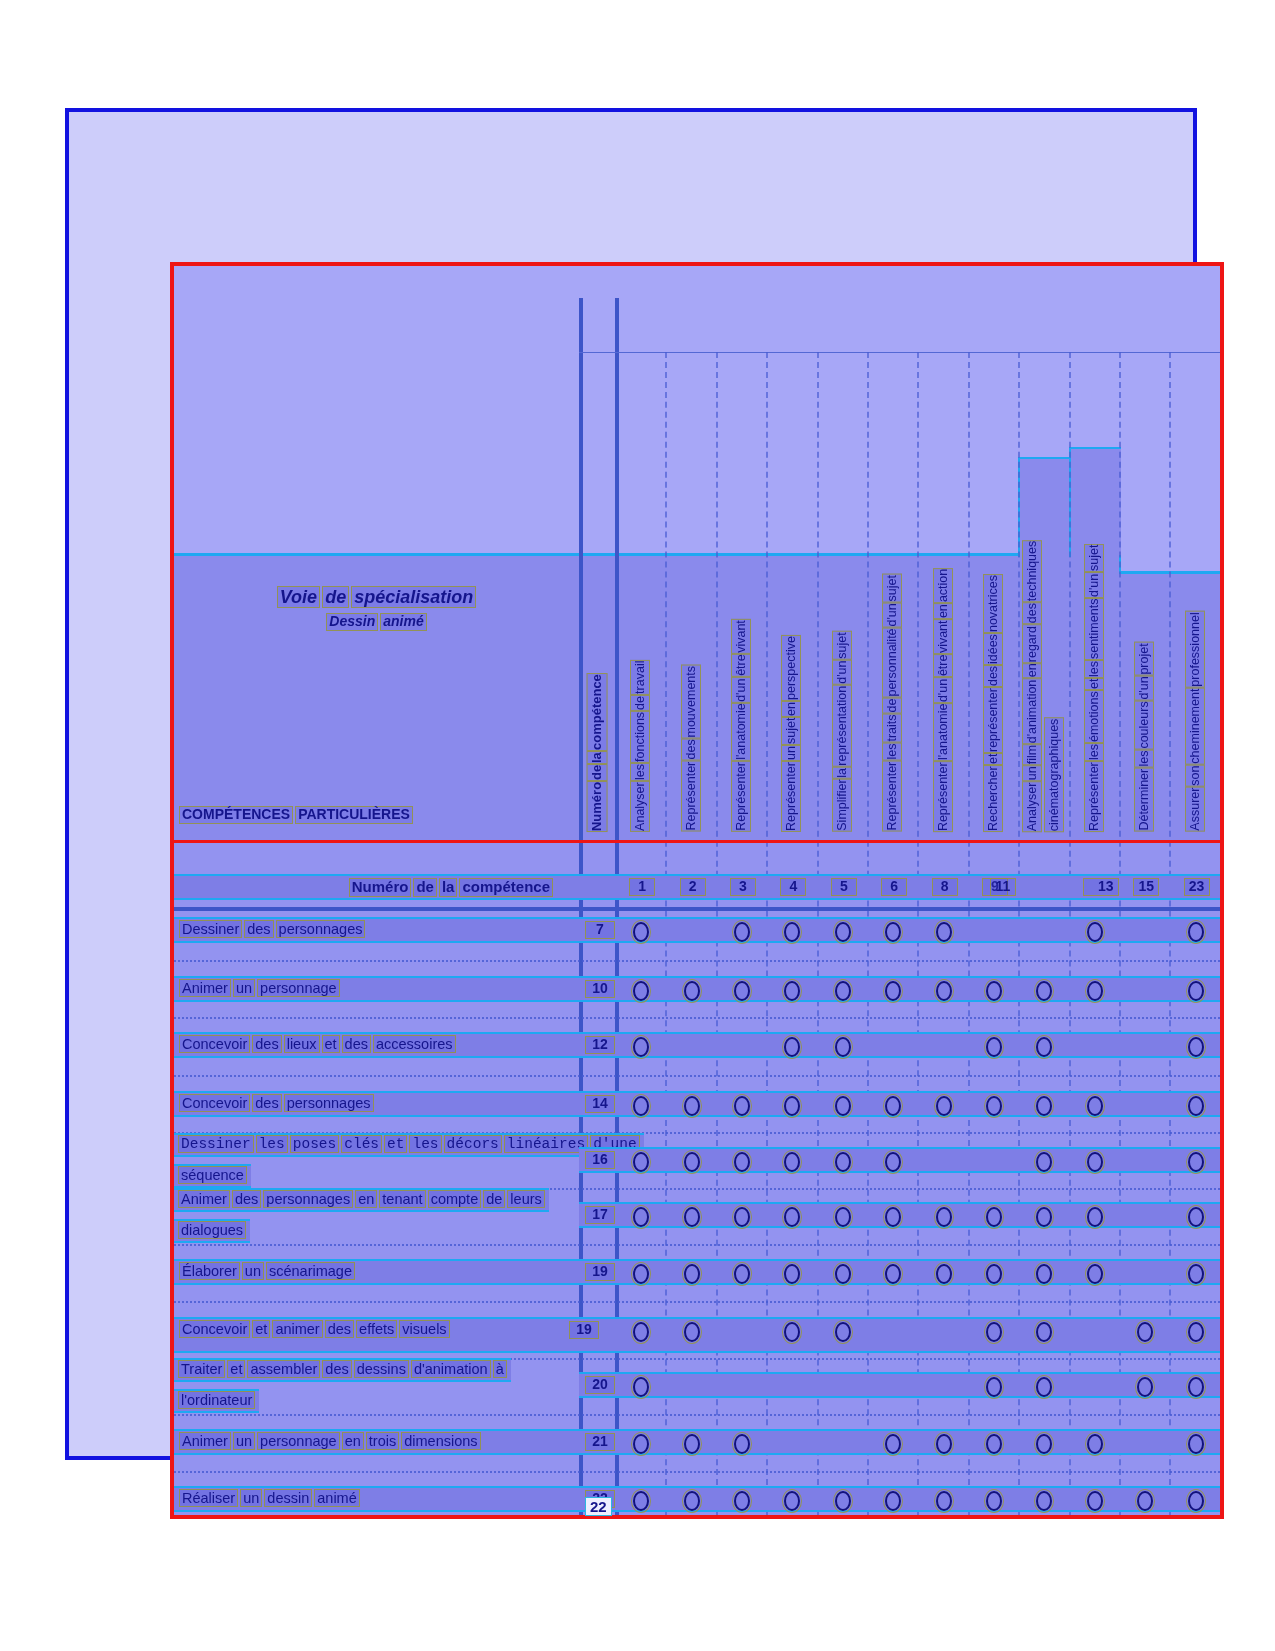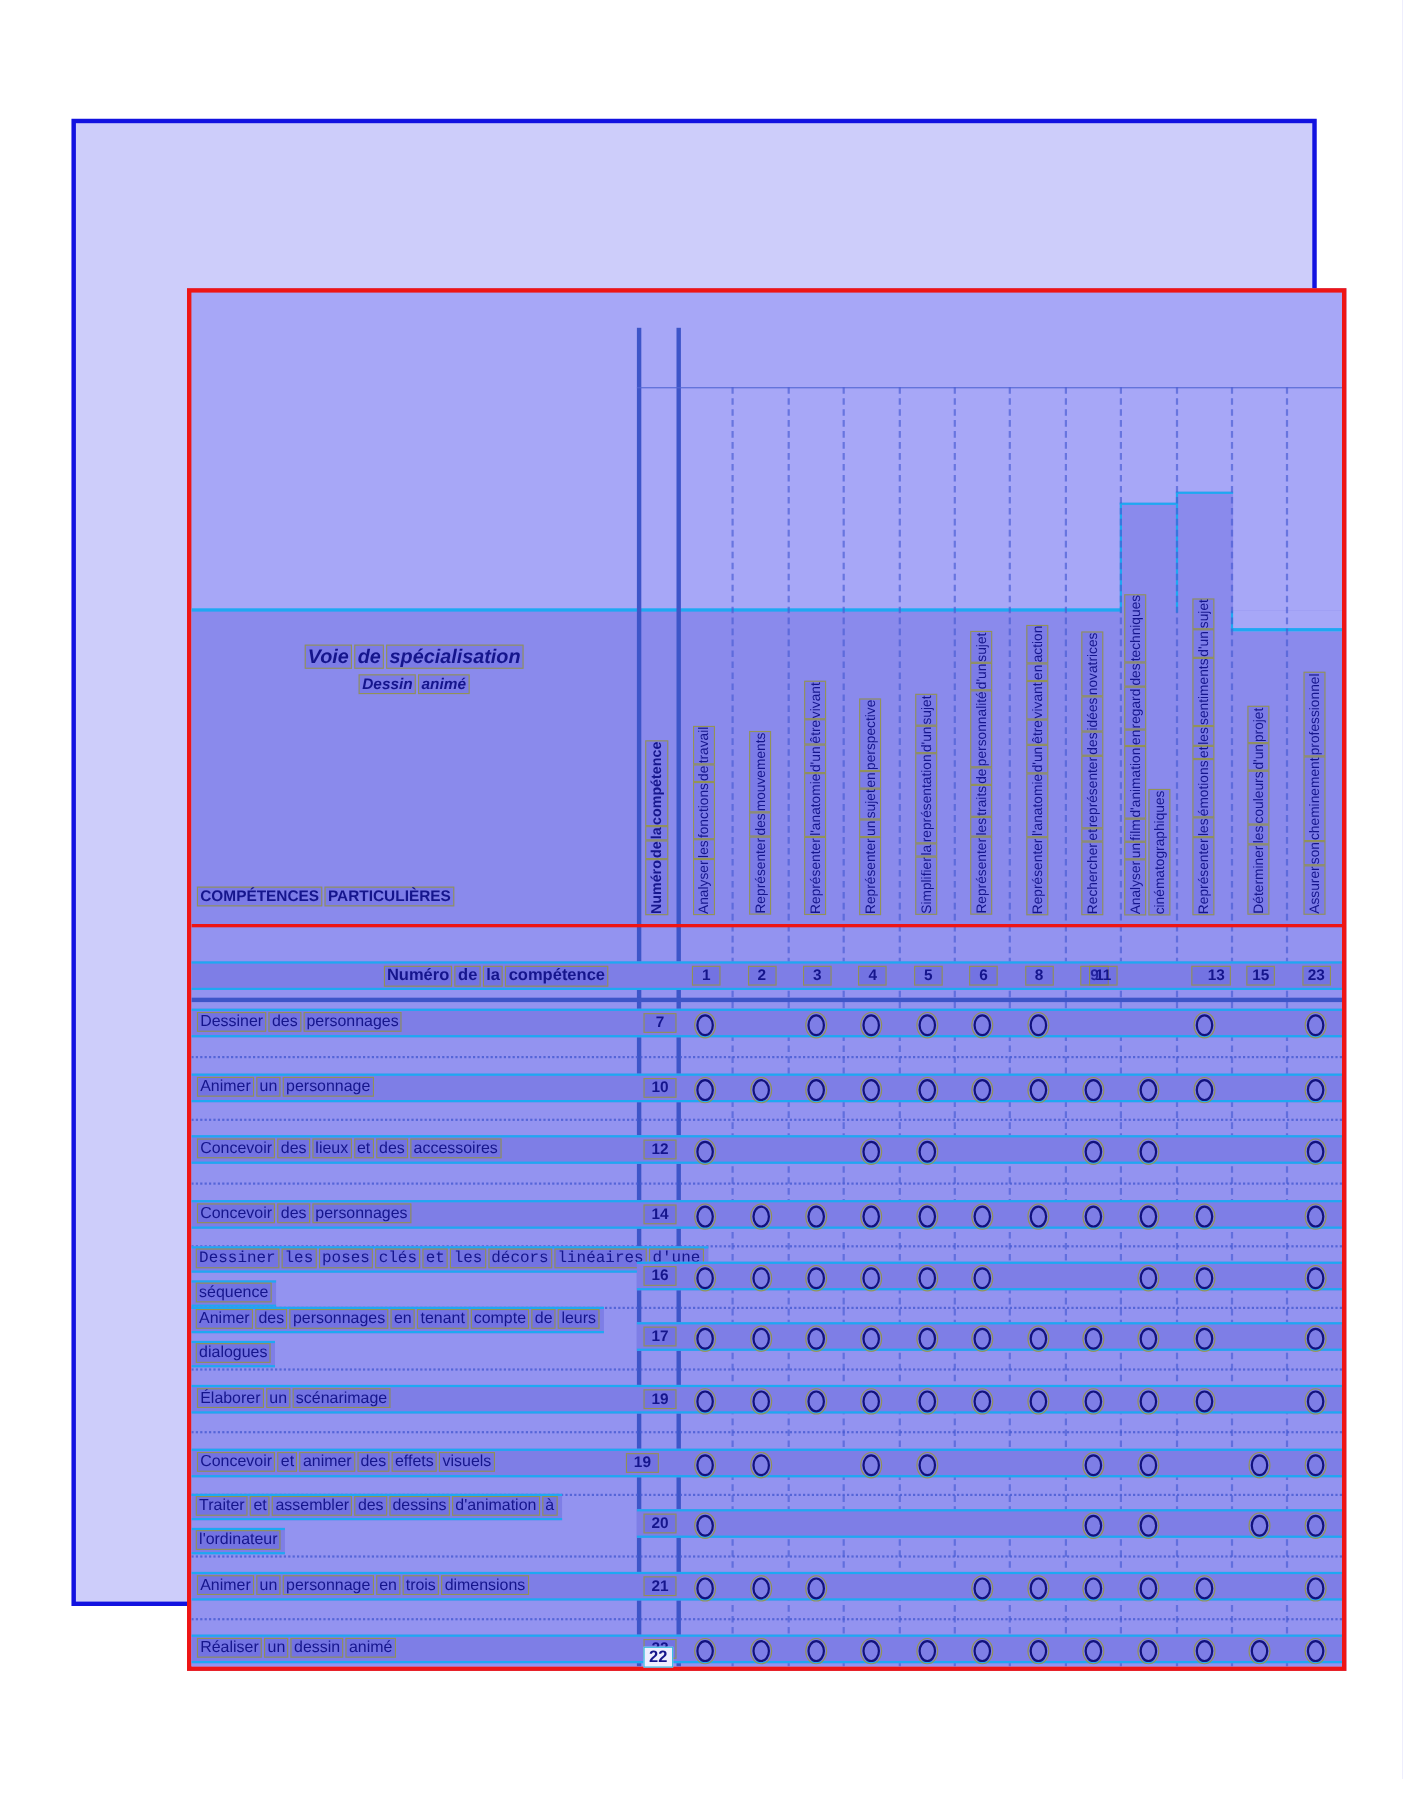--- a/index.html
+++ b/index.html
@@ -236,21 +236,21 @@
             <span class="circle" style="left: 610.4px; top: 3px;"></span>
             <span class="circle" style="left: 660.8px; top: 3px;"></span>
             <span class="circle" style="left: 711.2px; top: 3px;"></span>
             <span class="circle" style="left: 761.6px; top: 3px;"></span>
             <span class="circle" style="left: 812px; top: 3px;"></span>
             <span class="circle" style="left: 862.4px; top: 3px;"></span>
             <span class="circle" style="left: 912.8px; top: 3px;"></span>
             <span class="circle" style="left: 1013.6px; top: 3px;"></span>
           </div>
           <div class="hdot" style="top: 1035px;"></div>
-          <div class="band" style="left: 0px; top: 1051px; width: 1046px; height: 26px;">
+          <div class="band" style="left: 0px; top: 1051px; width: 1046px; height: 36px;">
             <div class="rowlabel"><span class="w">Concevoir</span><span class="w">et</span><span class="w">animer</span><span class="w">des</span><span class="w">effets</span><span class="w">visuels</span></div>
             <span class="cellnum w" style="left: 394px; width: 24px;">19</span>
             <span class="circle" style="left: 459.2px; top: 3px;"></span>
             <span class="circle" style="left: 509.6px; top: 3px;"></span>
             <span class="circle" style="left: 610.4px; top: 3px;"></span>
             <span class="circle" style="left: 660.8px; top: 3px;"></span>
             <span class="circle" style="left: 812px; top: 3px;"></span>
             <span class="circle" style="left: 862.4px; top: 3px;"></span>
             <span class="circle" style="left: 963.2px; top: 3px;"></span>
             <span class="circle" style="left: 1013.6px; top: 3px;"></span>

